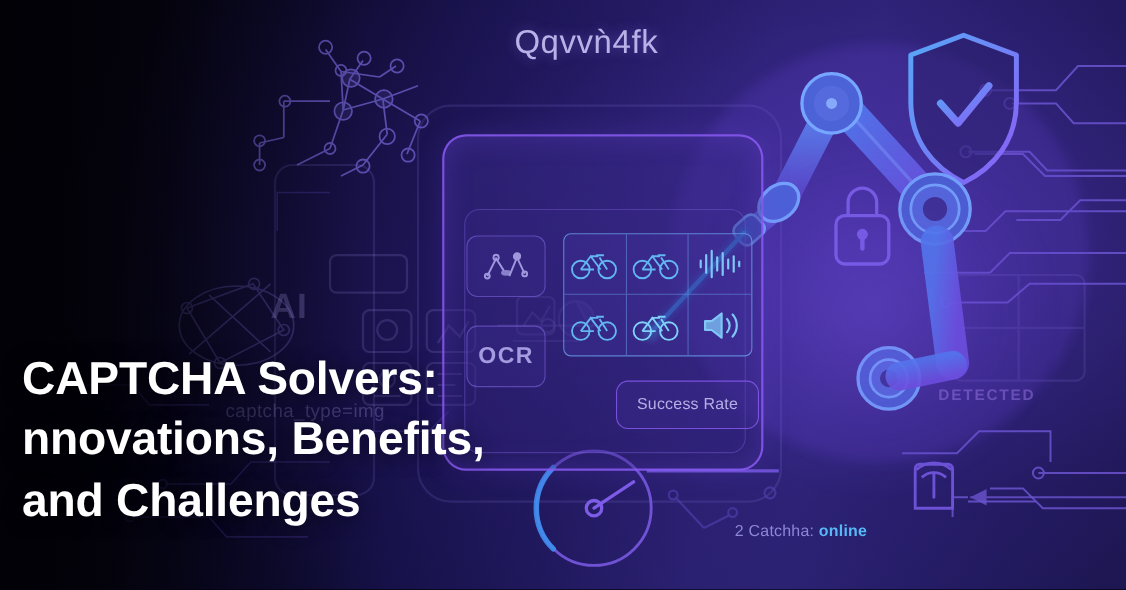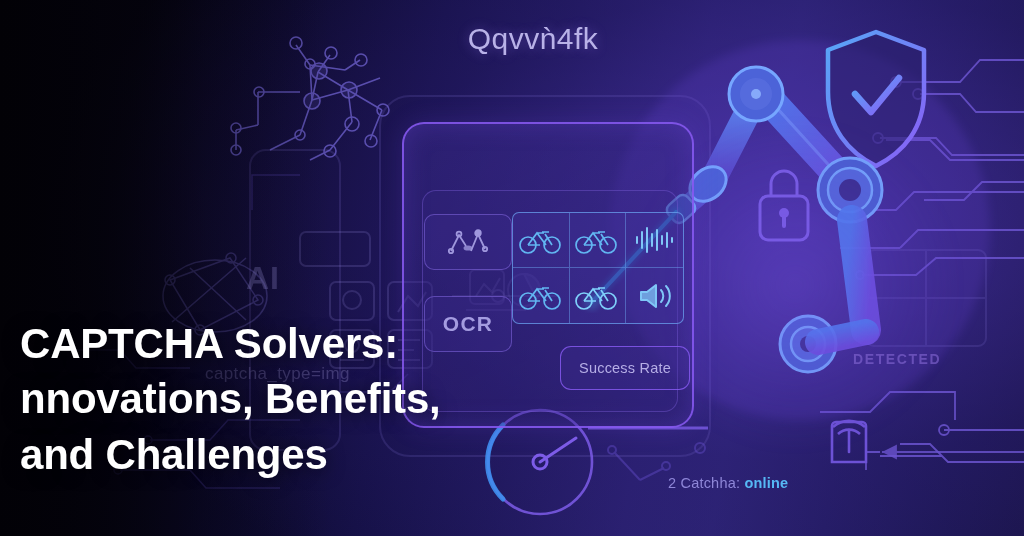--- a/index.html
+++ b/index.html
@@ -67,21 +67,21 @@
     background:rgba(60,44,140,0.16);
   }
   .captcha-word{
     position:absolute;left:0;right:0;top:22px;text-align:center;z-index:30;
     color:#b9b2e8;font-size:30px;letter-spacing:0.5px;font-weight:400;
     text-shadow:0 0 12px rgba(150,120,240,0.45);
     padding-left:42px;
   }
   .side-col{position:absolute;left:424px;top:214px;width:68px;z-index:30;}
   .side-box{
-    width:88px;height:56px;border:1px solid rgba(131,103,224,0.55);border-radius:10px;
+    width:72px;height:56px;border:1px solid rgba(131,103,224,0.55);border-radius:10px;
     background:rgba(64,47,152,0.26);display:flex;align-items:center;justify-content:center;
     color:#a49ce0;font-size:22px;font-weight:700;letter-spacing:1.2px;
   }
   .side-box.ocr{margin-top:26px;color:#a49ce0;font-size:21px;}
   .side-box svg{display:block;}
 
   .grid{
     position:absolute;left:512px;top:212px;width:172px;height:112px;z-index:30;
     display:grid;grid-template-columns:repeat(3,1fr);grid-template-rows:repeat(2,1fr);
     border:1.4px solid rgba(110,170,245,0.70);border-radius:7px;overflow:hidden;

